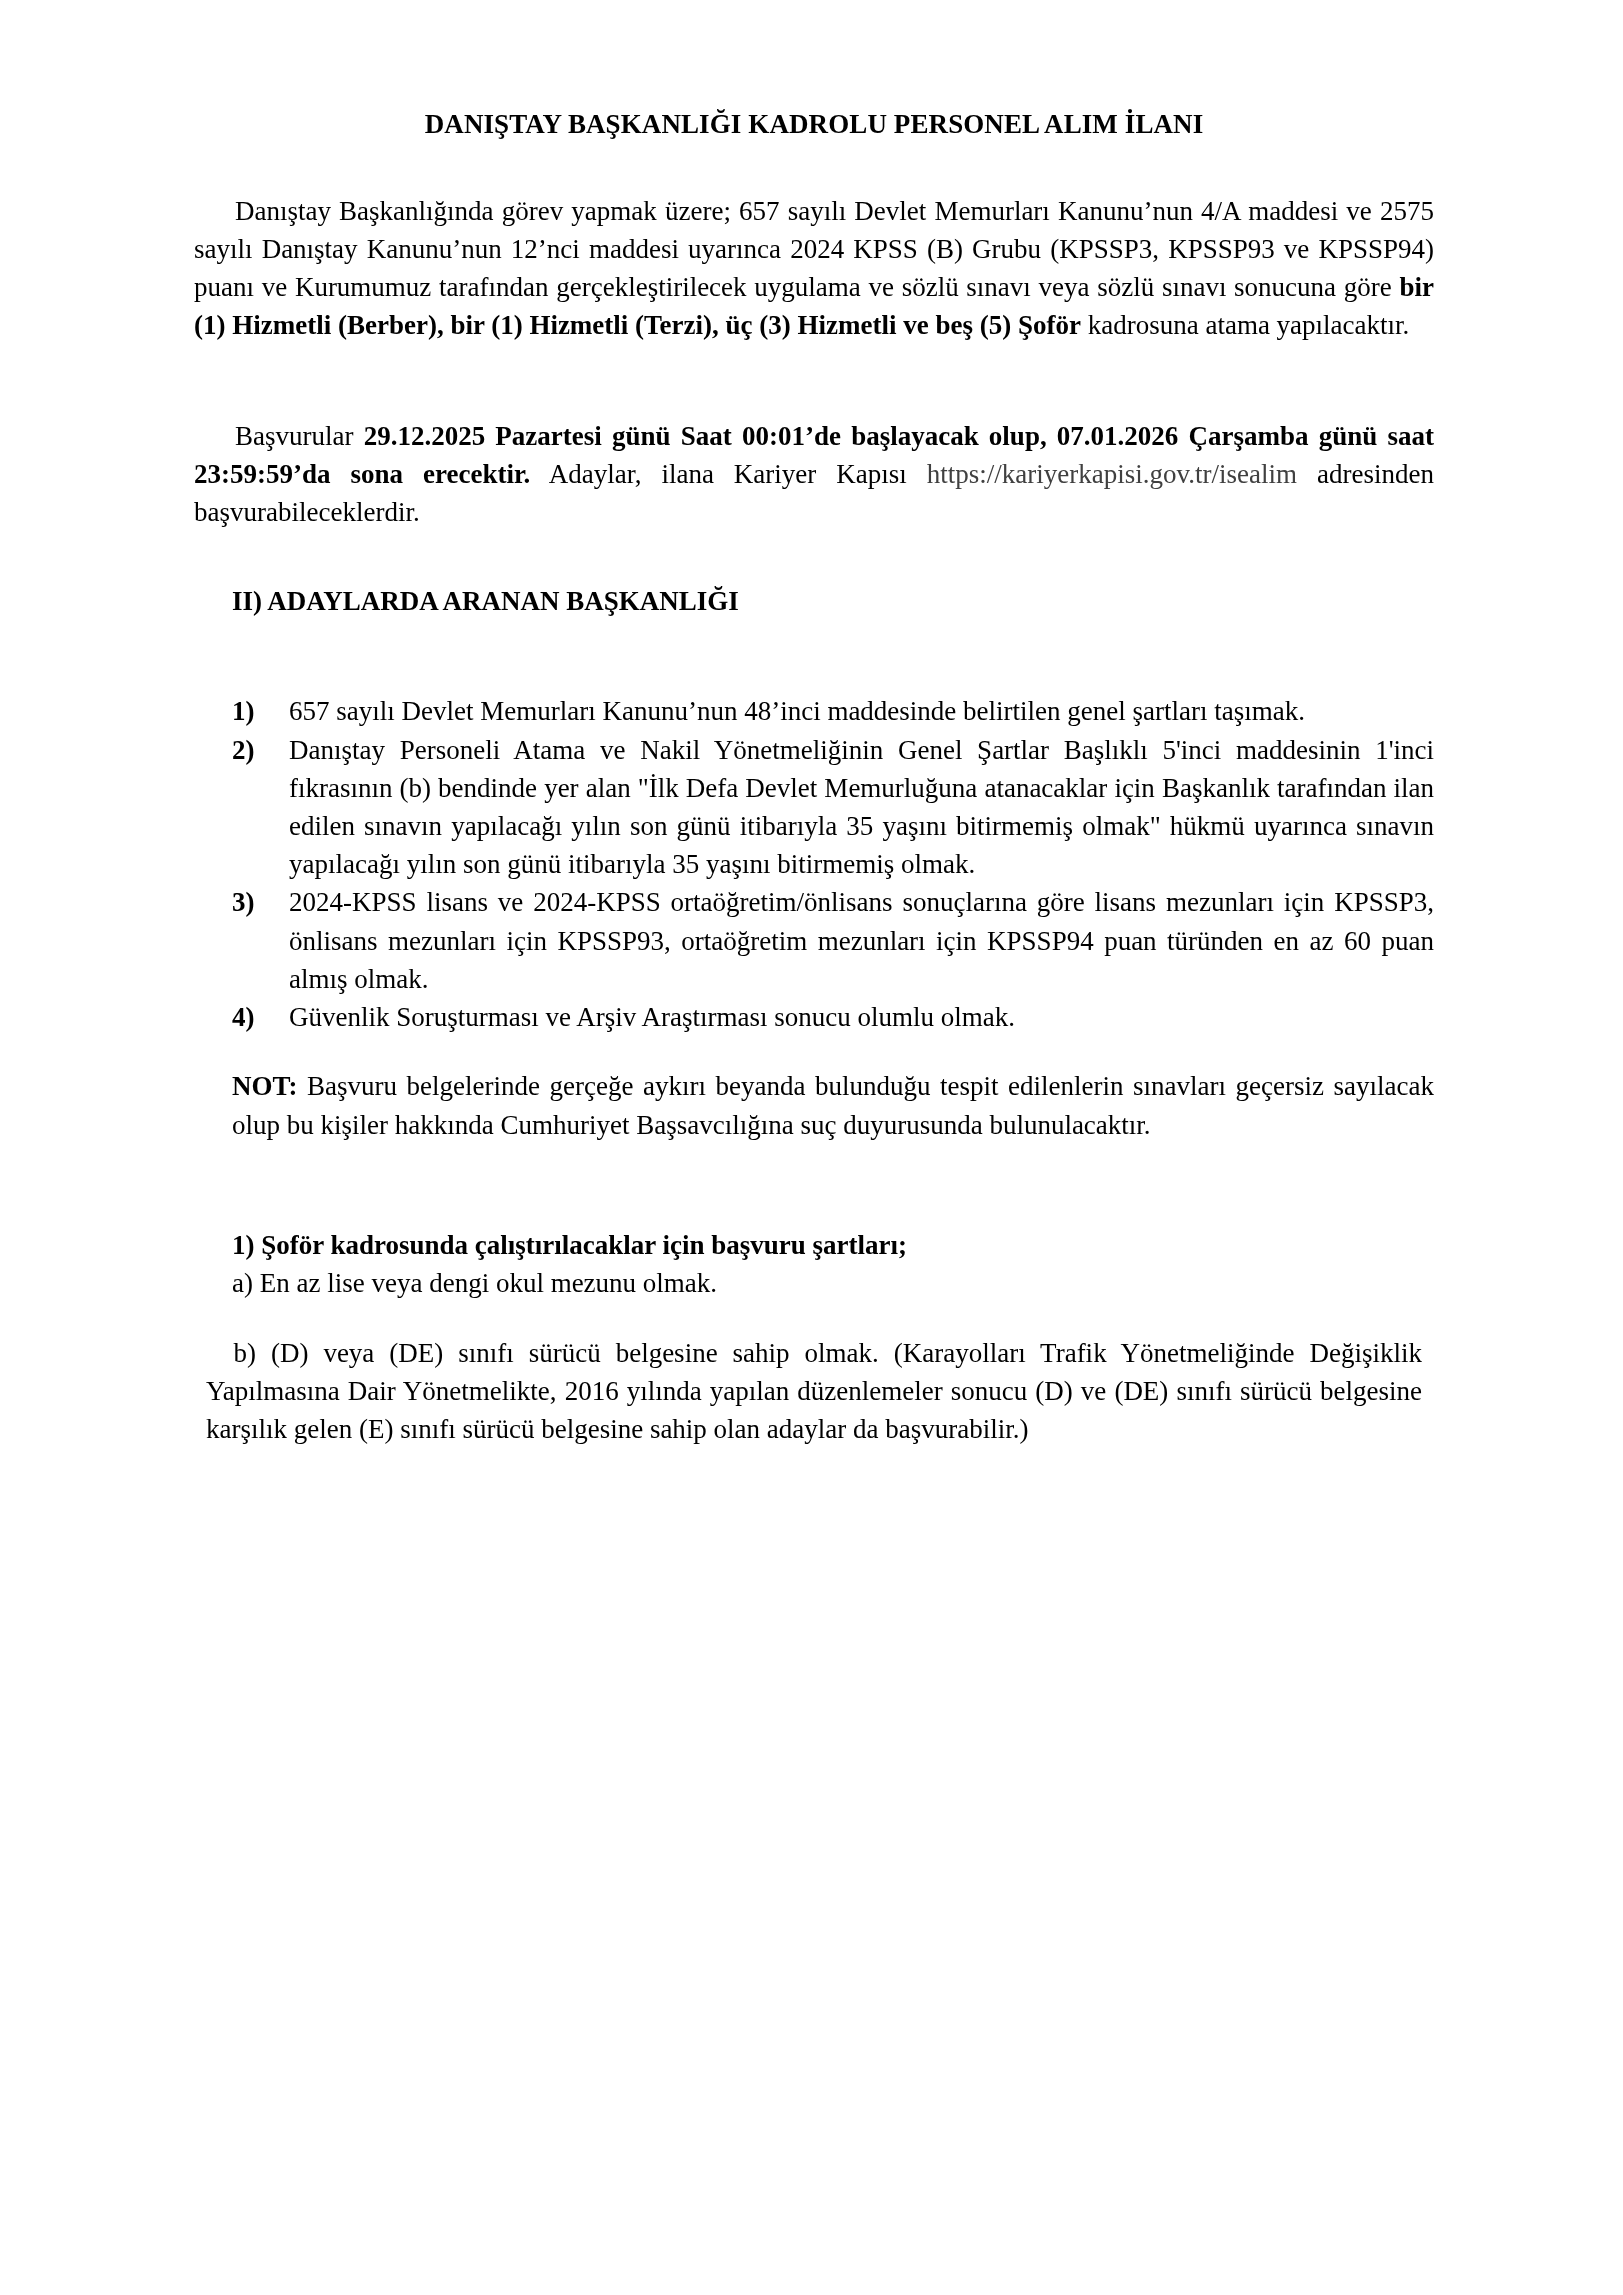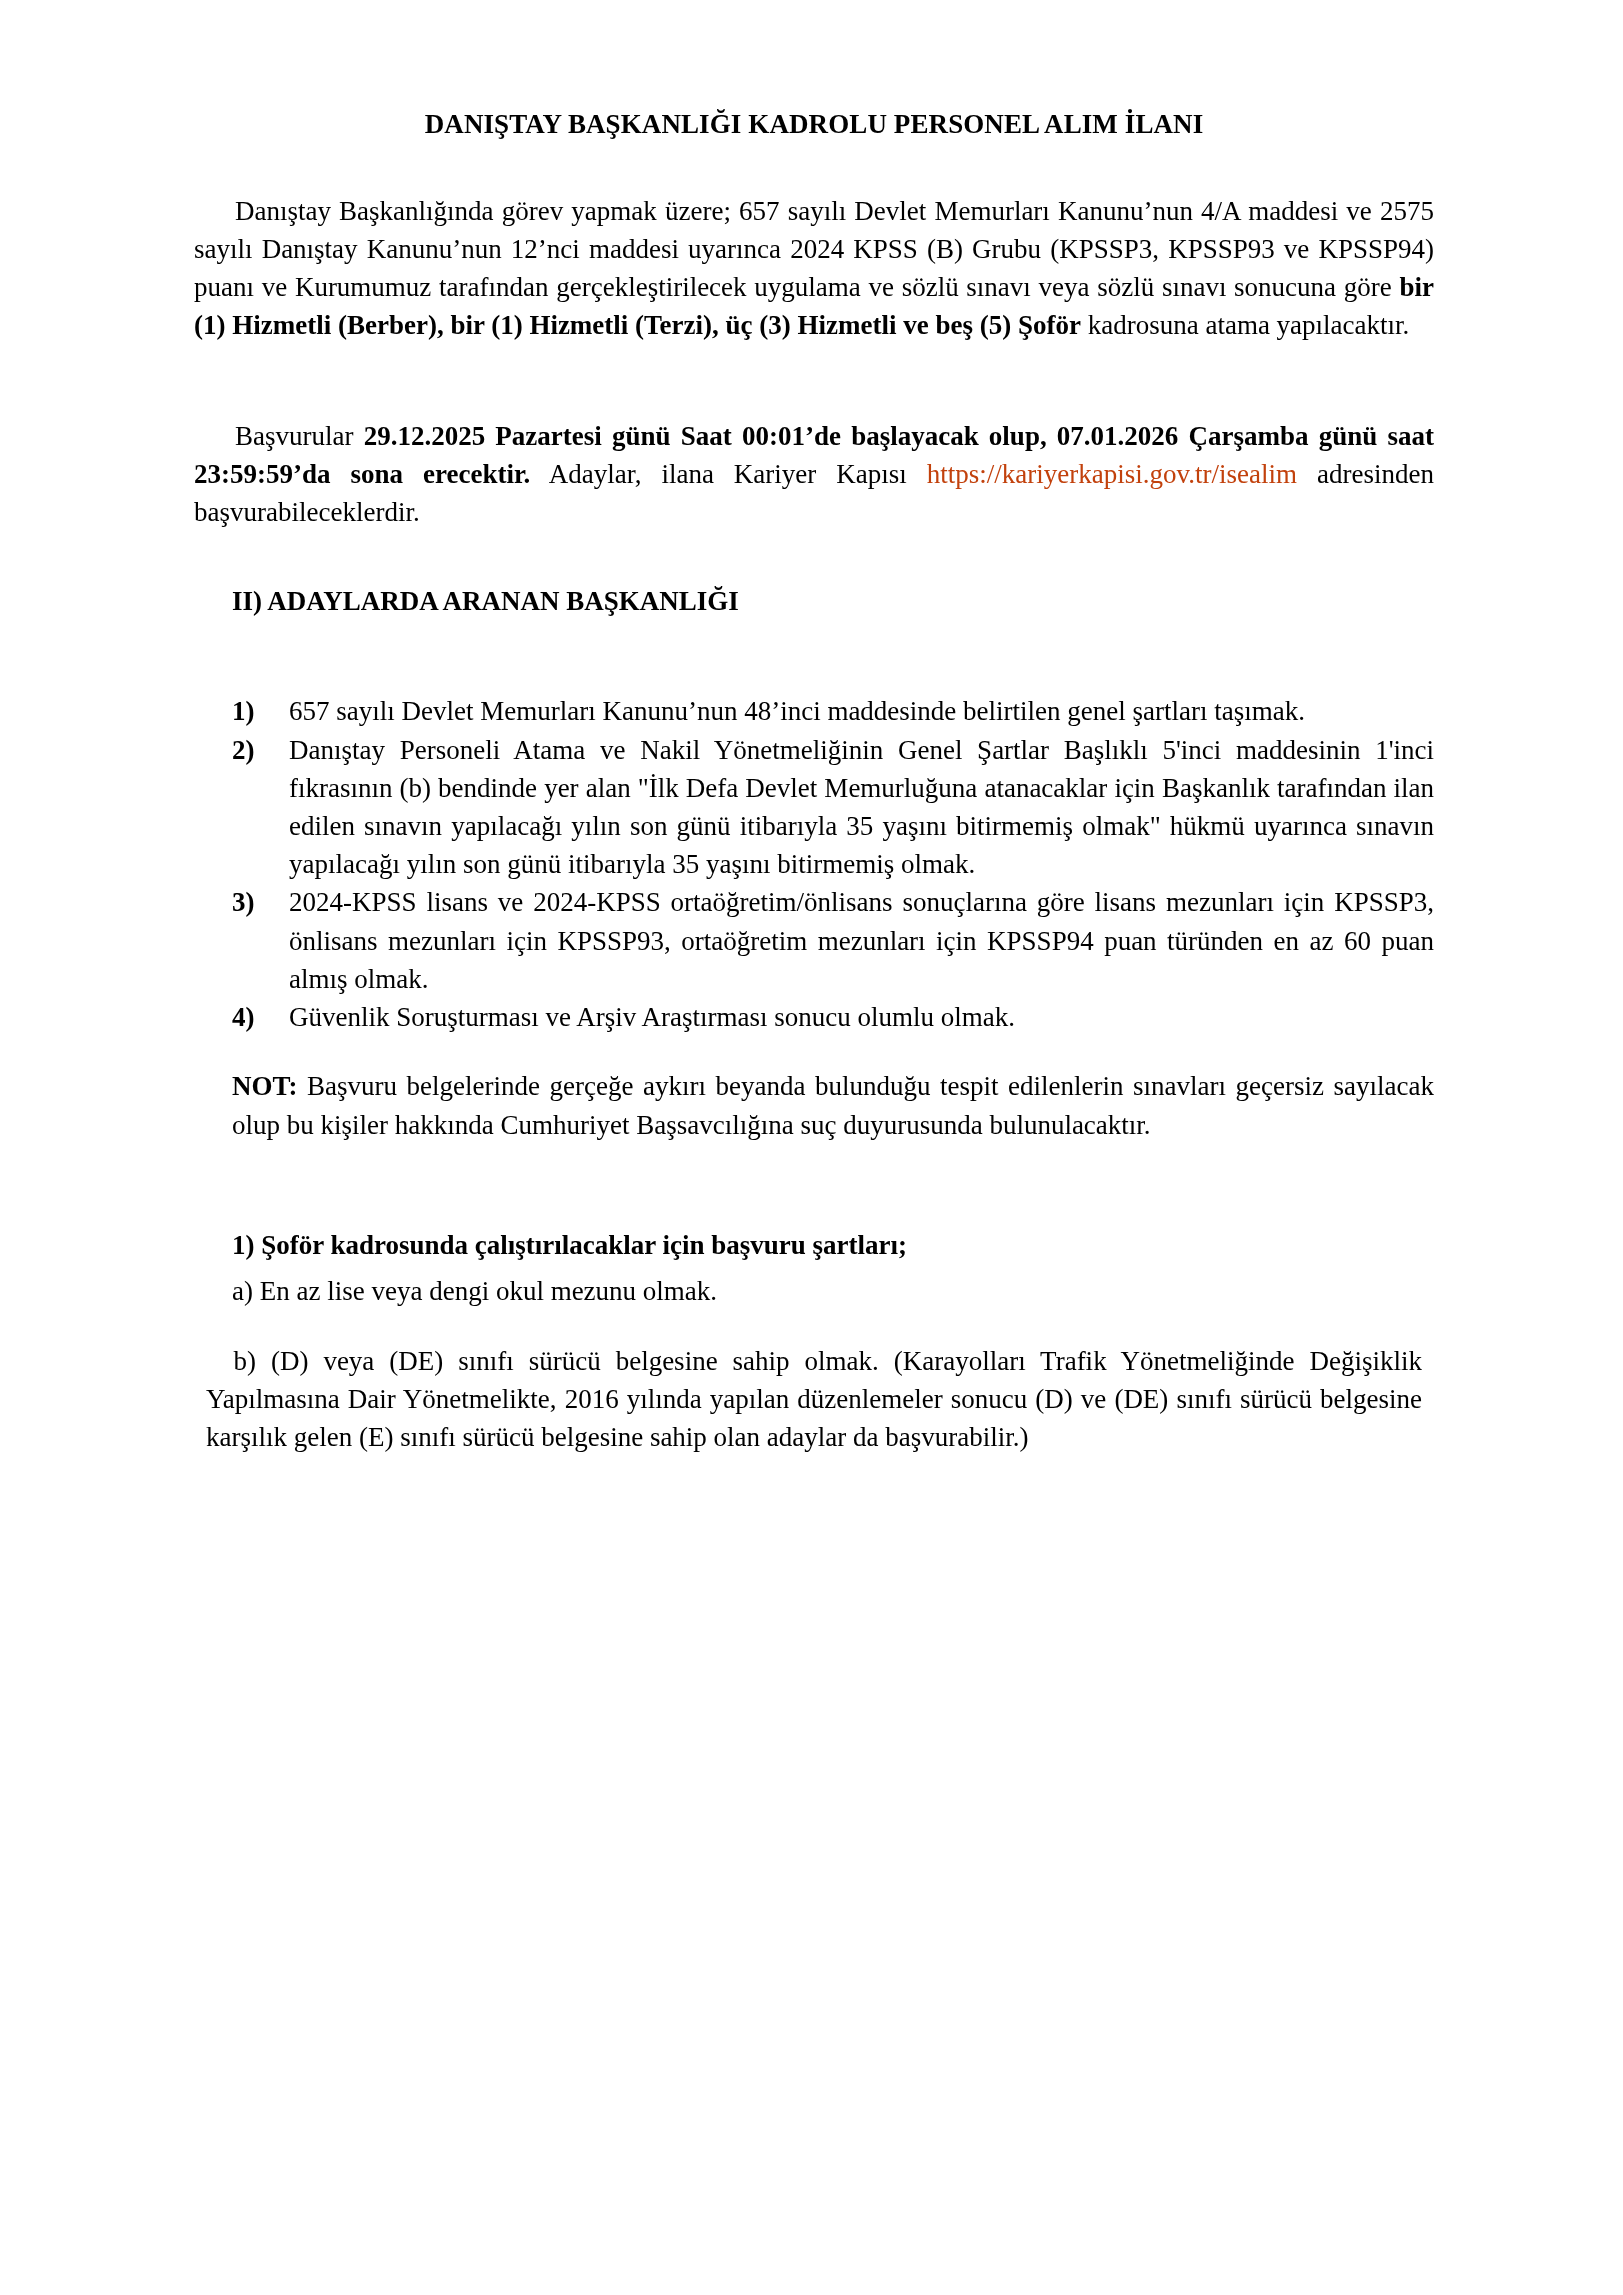--- a/index.html
+++ b/index.html
@@ -90,21 +90,21 @@
     text-align: justify;
     text-justify: inter-word;
     margin: 12px;
     padding-left: 0;
     text-indent: 27.5px;
   }
 
   
   b, .b { font-weight: bold; }
   .link {
-    color: #c2410c;
+    color: #404040;
     text-decoration: none;
   }
   .u-bold {
     font-weight: bold;
     text-decoration: underline;
   }
 
   
   .gap-xl { height: 50px; }
   .gap-l  { height: 41px; }
@@ -154,21 +154,21 @@
 
     <p class="para" style="padding-left:38px;"><b>NOT:</b><span> Başvuru belgelerinde gerçeğe aykırı beyanda bulunduğu tespit edilenlerin sınavları geçersiz sayılacak olup bu kişiler hakkında Cumhuriyet Başsavcılığına suç duyurusunda bulunulacaktır.</span></p>
 
     <div class="gap-l"></div>
 
 
     <div class="gap-l"></div>
 
     <p class="para" style="padding-left:38px;font-weight:bold;">1) Şoför kadrosunda çalıştırılacaklar için başvuru şartları;</p>
 
-    <p class="para" style="padding-left:38px;margin-top:8px;">a)  En az lise veya dengi okul mezunu olmak.</p>
+    <p class="para" style="padding-left:38px;">a)  En az lise veya dengi okul mezunu olmak.</p>
 
     <div class="gap-s"></div>
 
     <p class="letter-item">b) (D) veya (DE) sınıfı sürücü belgesine sahip olmak. (Karayolları Trafik Yönetmeliğinde Değişiklik Yapılmasına Dair Yönetmelikte, 2016 yılında yapılan düzenlemeler sonucu (D) ve (DE) sınıfı sürücü belgesine karşılık gelen (E) sınıfı sürücü belgesine sahip olan adaylar da başvurabilir.)</p>
 
   </div>
 </div>
 
 
 </body></html>

